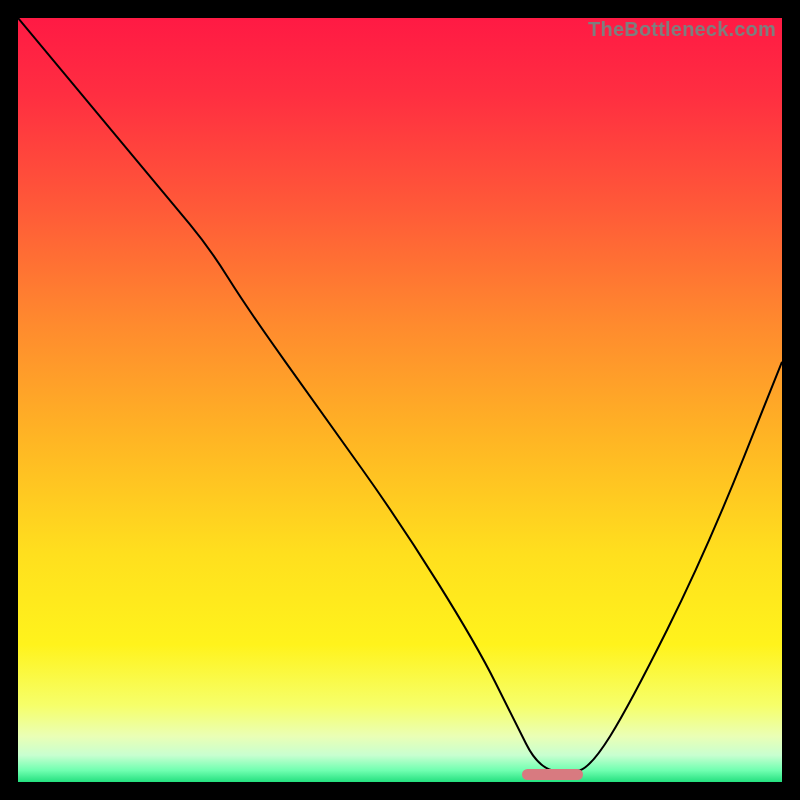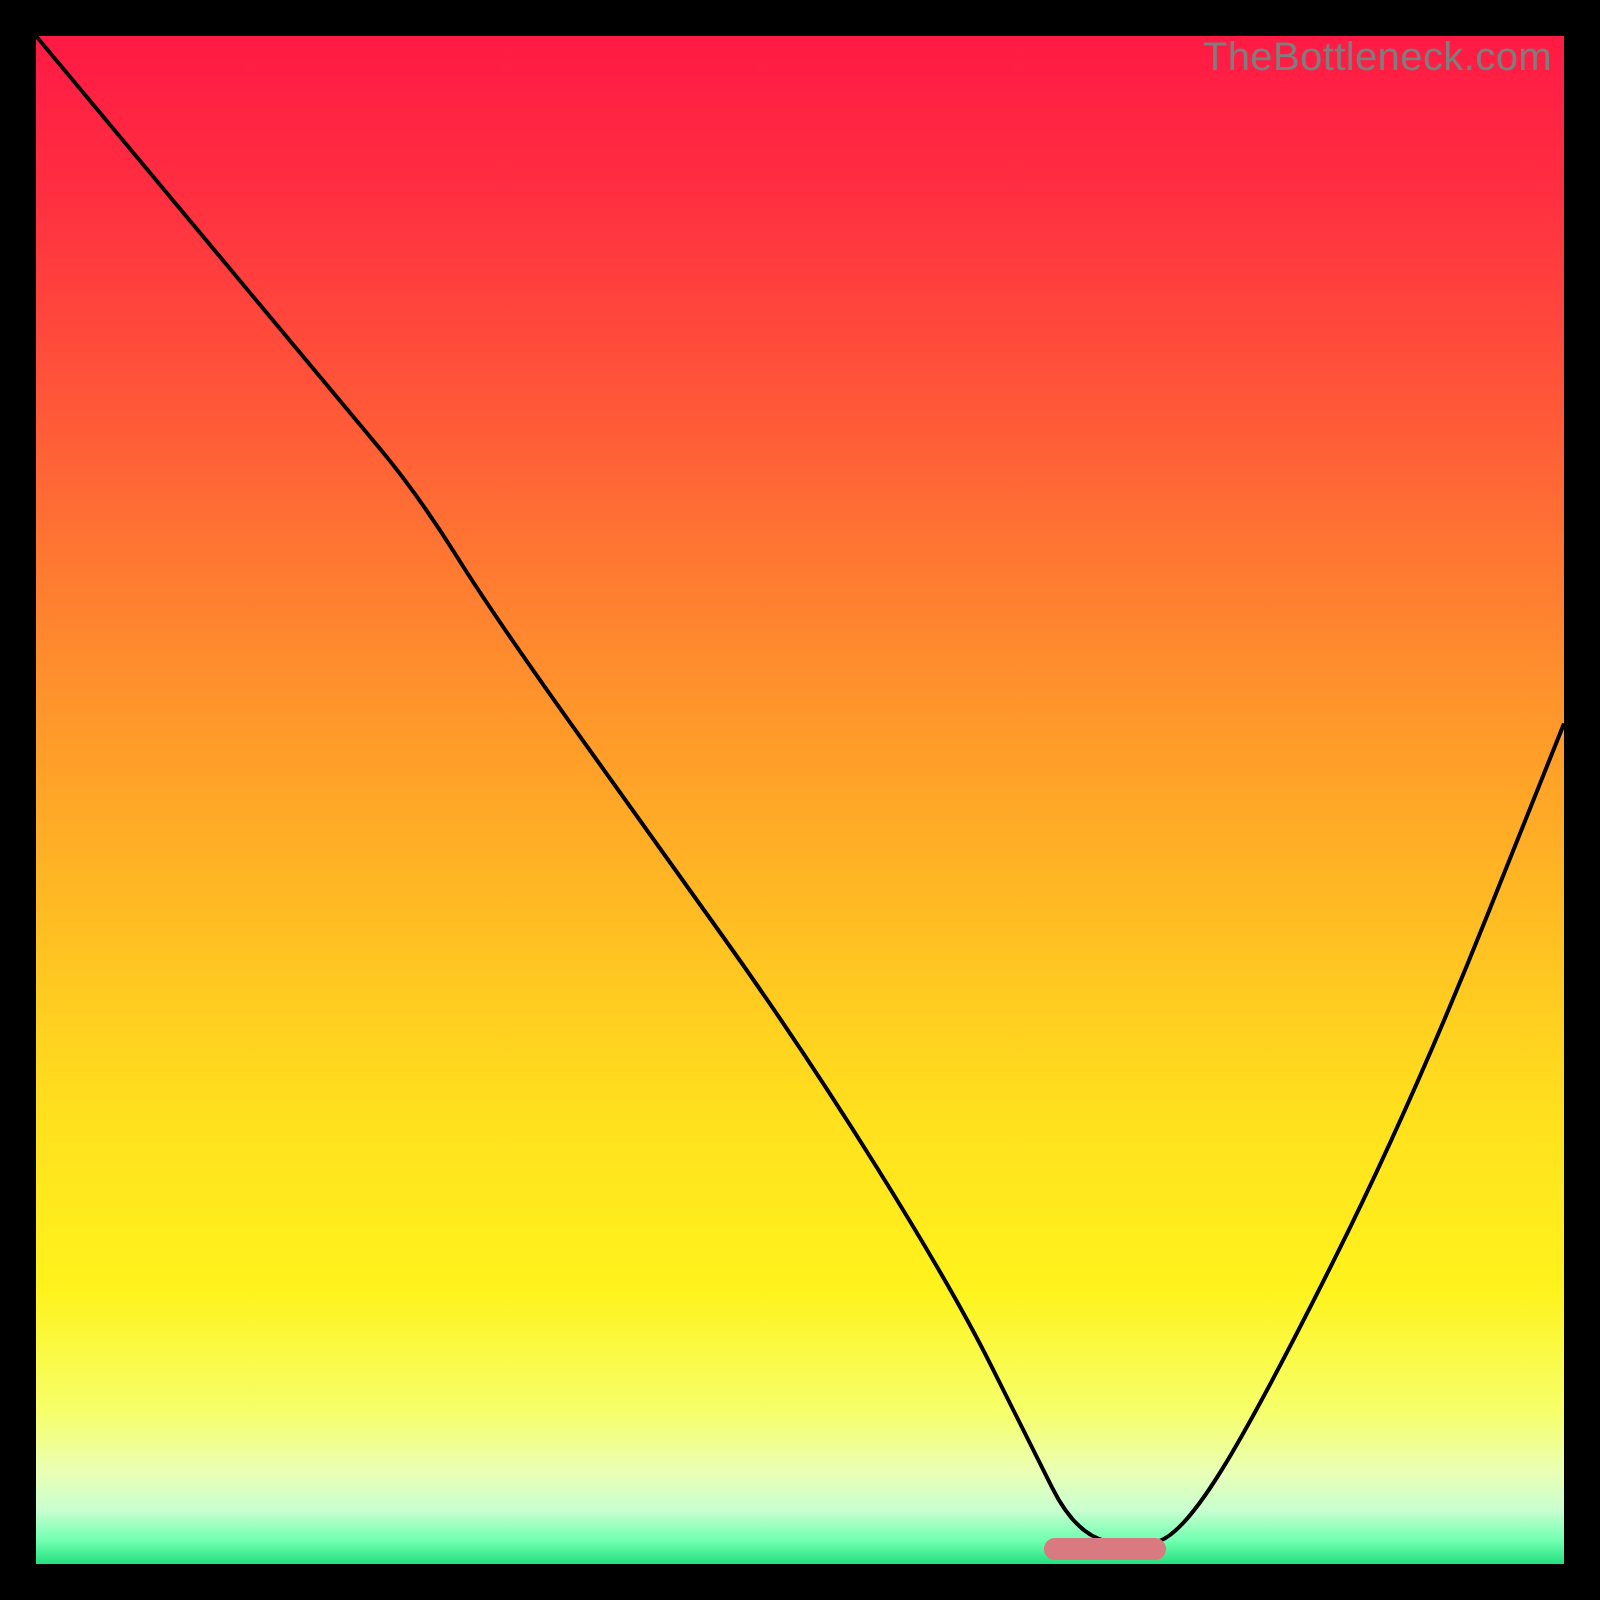--- a/index.html
+++ b/index.html
@@ -33,21 +33,21 @@
     top: 0;
     width: 100%;
     height: 100%;
   }
   .watermark {
     position: absolute;
     top: 0;
     right: 6px;
     color: #7e7e7e;
     font-size: 20px;
-    font-weight: 400;
+    font-weight: 700;
     letter-spacing: 0.2px;
     user-select: none;
   }
   svg.curve {
     position: absolute;
     left: 0;
     top: 0;
     width: 764px;
     height: 764px;
     overflow: visible;

